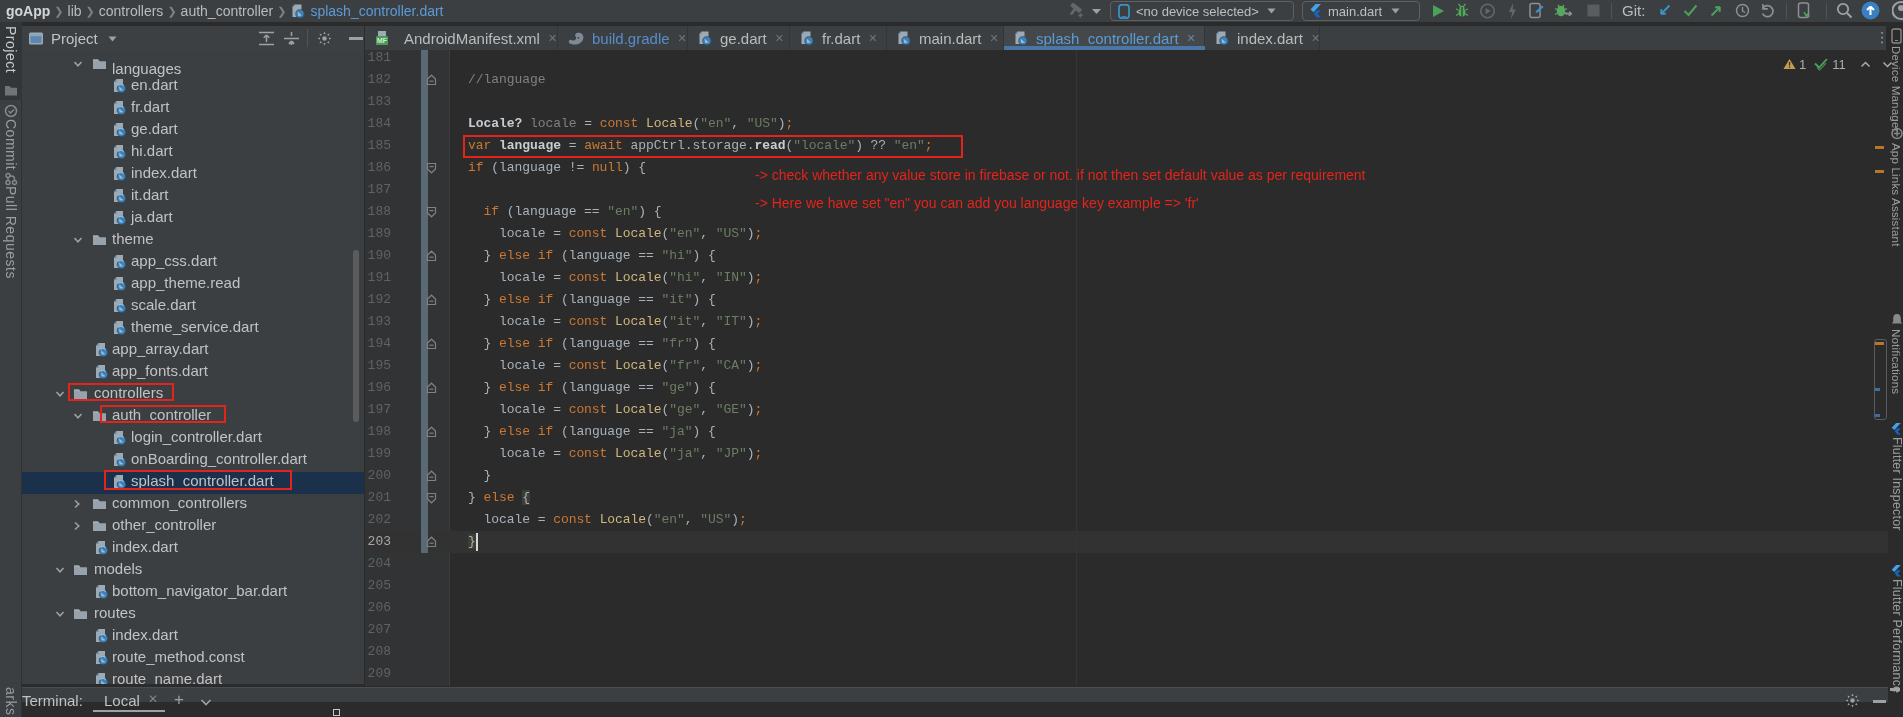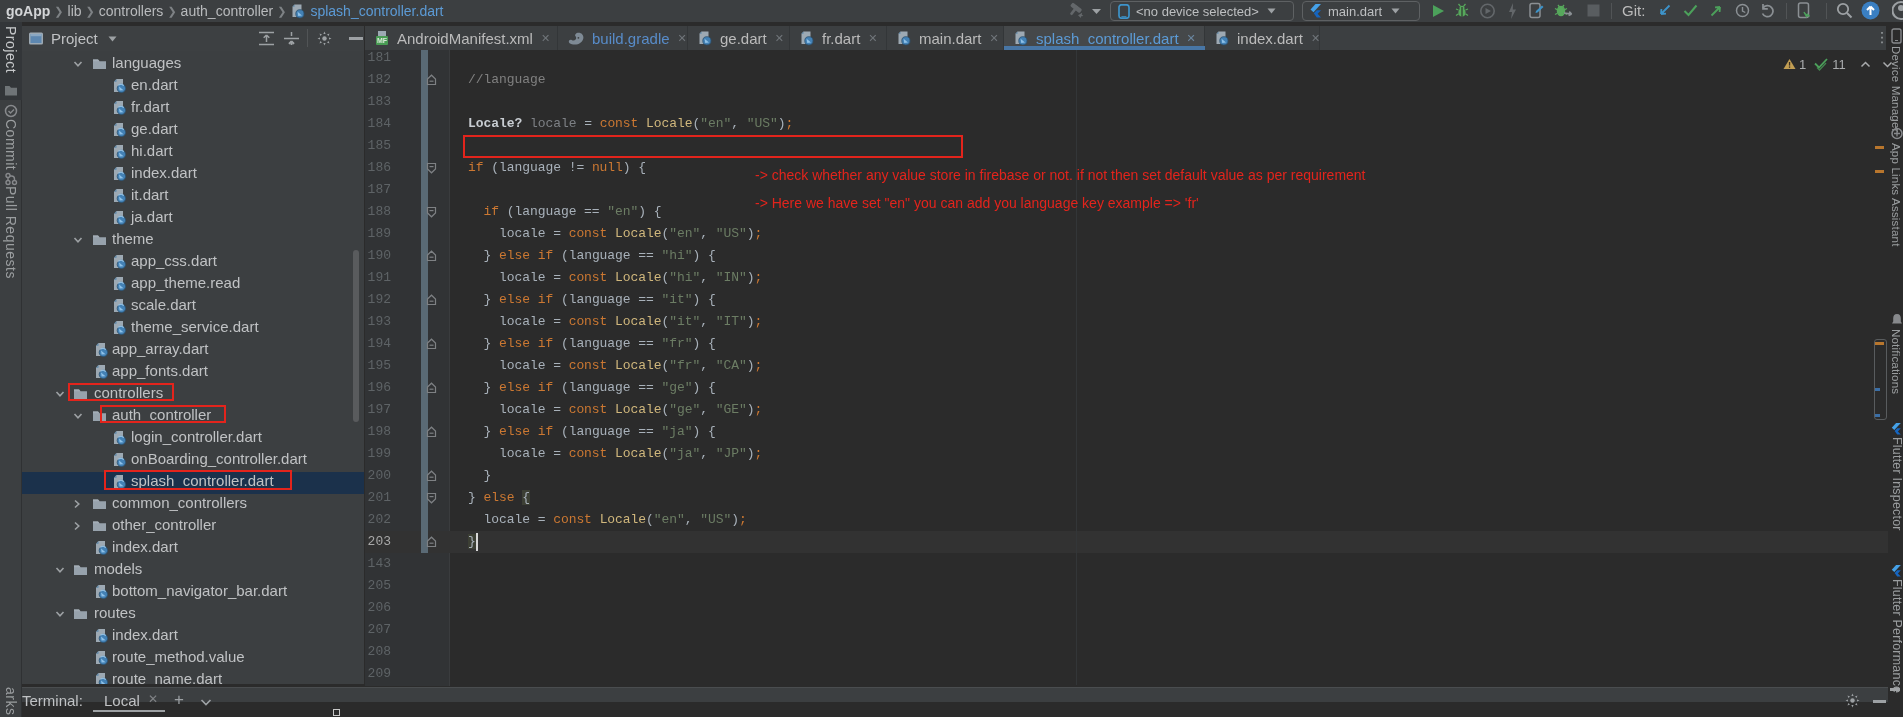--- a/index.html
+++ b/index.html
@@ -212,21 +212,21 @@
 <div style="position:relative;width:342px;height:633px;overflow:hidden">
 <div class="abs" style="left:-22px;top:-51px;width:364px;height:684px">
 <div class="abs" style="left:0;top:472px;width:364px;height:22px;background:#1b314b"></div>
 <svg class="abs" style="left:73px;top:60px" width="10" height="8">
             <polyline points="1.5,2 5,5.8 8.5,2" fill="none" stroke="#9da1a4" stroke-width="1.6"></polyline>
           </svg>
 <svg class="abs" style="left:92px;top:57px" width="15" height="13">
             <path d="M1,2.5 L6,2.5 L7.5,4.2 L14,4.2 L14,12 L1,12 Z" fill="#97a2ac"></path>
             <path d="M1,2.5 L6,2.5 L7.5,4.2 L1,4.2 Z" fill="#a3adb6"></path>
           </svg>
-<div class="abs trlbl" style="left:112px;top:54px">languages</div>
+<div class="abs trlbl" style="left:112px;top:60px">languages</div>
 <svg class="abs" style="left:112px;top:78px" width="15" height="16">
             <path d="M4.5,1 L11,1 L11,14 L2,14 L2,3.8 Z" fill="#9da9b3"></path>
             <path d="M4.5,1 L4.5,3.8 L2,3.8 Z" fill="#5d87a8"></path>
             <circle cx="9.4" cy="10.4" r="4.2" fill="#4381b5" stroke="#2b506e" stroke-width="0.8"></circle>
             <path d="M7,8.5 L11.5,12.2 L7.6,12.6 Z" fill="#8ec1e8"></path>
             <path d="M6.2,7.2 L9.2,6.1 L11.8,7.4" fill="none" stroke="#9fcbec" stroke-width="1.1"></path>
           </svg>
 <div class="abs trlbl" style="left:131px;top:76px">en.dart</div>
 <svg class="abs" style="left:112px;top:100px" width="15" height="16">
             <path d="M4.5,1 L11,1 L11,14 L2,14 L2,3.8 Z" fill="#9da9b3"></path>
@@ -428,21 +428,21 @@
             <path d="M6.2,7.2 L9.2,6.1 L11.8,7.4" fill="none" stroke="#9fcbec" stroke-width="1.1"></path>
           </svg>
 <div class="abs trlbl" style="left:112px;top:626px">index.dart</div>
 <svg class="abs" style="left:94px;top:650px" width="15" height="16">
             <path d="M4.5,1 L11,1 L11,14 L2,14 L2,3.8 Z" fill="#9da9b3"></path>
             <path d="M4.5,1 L4.5,3.8 L2,3.8 Z" fill="#5d87a8"></path>
             <circle cx="9.4" cy="10.4" r="4.2" fill="#4381b5" stroke="#2b506e" stroke-width="0.8"></circle>
             <path d="M7,8.5 L11.5,12.2 L7.6,12.6 Z" fill="#8ec1e8"></path>
             <path d="M6.2,7.2 L9.2,6.1 L11.8,7.4" fill="none" stroke="#9fcbec" stroke-width="1.1"></path>
           </svg>
-<div class="abs trlbl" style="left:112px;top:648px">route_method.value</div>
+<div class="abs trlbl" style="left:112px;top:648px">route_method.const</div>
 <svg class="abs" style="left:94px;top:672px" width="15" height="16">
             <path d="M4.5,1 L11,1 L11,14 L2,14 L2,3.8 Z" fill="#9da9b3"></path>
             <path d="M4.5,1 L4.5,3.8 L2,3.8 Z" fill="#5d87a8"></path>
             <circle cx="9.4" cy="10.4" r="4.2" fill="#4381b5" stroke="#2b506e" stroke-width="0.8"></circle>
             <path d="M7,8.5 L11.5,12.2 L7.6,12.6 Z" fill="#8ec1e8"></path>
             <path d="M6.2,7.2 L9.2,6.1 L11.8,7.4" fill="none" stroke="#9fcbec" stroke-width="1.1"></path>
           </svg>
 <div class="abs trlbl" style="left:112px;top:670px">route_name.dart</div>
 <div class="abs" style="left:68px;top:383px;width:106px;height:18px;border:2px solid #e3241c"></div>
 <div class="abs" style="left:100px;top:405px;width:126px;height:18px;border:2px solid #e3241c"></div>
@@ -451,21 +451,21 @@
       </div>
 <div class="abs" style="left:331px;top:199px;width:6px;height:172px;background:#595b5d;border-radius:3px"></div>
 </div>
 <div id="tabbar">
       <div class="abs tab" style="left:0px;width:193px;">
         <svg width="16" height="16" viewBox="0 0 16 16" style="flex:none">
           <path d="M4,1 L12,1 L12,7 L4,7 Z" fill="#9da9b3"></path>
           <rect x="2" y="6" width="12" height="9" rx="1" fill="#499c54"></rect>
           <text x="8" y="13" font-family="Liberation Sans" font-size="7" font-weight="bold" fill="#d8e8d8" text-anchor="middle">MF</text>
         </svg>
-        <span style="color:#bbbbbb;margin-left:7px;white-space:nowrap">AndroidManifest.xml</span>
+        <span style="color:#bbbbbb;margin-left:14px;white-space:nowrap">AndroidManifest.xml</span>
         <span class="tx" style="color:#70757a">✕</span>
       </div>
 <div class="abs tab" style="left:193px;width:130px;">
         <svg width="18" height="13" viewBox="0 0 18 13" style="flex:none">
           <path d="M11.5,0.8 C14.6,0.8 16.4,3 16.4,5.6 C16.4,8.4 14.2,11.3 10.8,12.2 C7.6,13 4.3,12.4 2.6,11.2 C1.6,10.4 1.6,9.2 2.3,8.3 C2.9,7.6 3.9,7.4 4.7,8 C5.9,8.9 7.6,8.8 8.6,7.6 C9.5,6.5 9.3,5 8.4,3.9 C7.9,3.3 8,2.7 8.5,2.2 C9.3,1.3 10.3,0.8 11.5,0.8 Z" fill="#7e8a95"></path>
           <circle cx="11.4" cy="5.8" r="0.9" fill="#3c3f41"></circle>
         </svg>
         <span style="color:#588cc9;margin-left:7px;white-space:nowrap">build.gradle</span>
         <span class="tx" style="color:#70757a">✕</span>
       </div>
@@ -542,21 +542,21 @@
 <div class="abs ln" style="top:283px">194</div>
 <div class="abs ln" style="top:305px">195</div>
 <div class="abs ln" style="top:327px">196</div>
 <div class="abs ln" style="top:349px">197</div>
 <div class="abs ln" style="top:371px">198</div>
 <div class="abs ln" style="top:393px">199</div>
 <div class="abs ln" style="top:415px">200</div>
 <div class="abs ln" style="top:437px">201</div>
 <div class="abs ln" style="top:459px">202</div>
 <div class="abs ln cur" style="top:481px">203</div>
-<div class="abs ln" style="top:503px">143</div>
+<div class="abs ln" style="top:503px">204</div>
 <div class="abs ln" style="top:525px">205</div>
 <div class="abs ln" style="top:547px">206</div>
 <div class="abs ln" style="top:569px">207</div>
 <div class="abs ln" style="top:591px">208</div>
 <div class="abs ln" style="top:613px">209</div>
   <div class="abs" style="left:56px;top:0px;width:7px;height:503px;background:#5a6a75"></div>
  </div>
  <div class="abs" style="left:0px;top:0px">
         <svg class="abs" style="left:61px;top:24px" width="11" height="12">
           <path d="M1.5,5 L5.5,1.2 L9.5,5 L9.5,10.5 L1.5,10.5 Z" fill="none" stroke="#7e8184" stroke-width="1.2"></path>
@@ -600,20 +600,21 @@
         </svg>
 <svg class="abs" style="left:61px;top:486px" width="11" height="12">
           <path d="M1.5,5 L5.5,1.2 L9.5,5 L9.5,10.5 L1.5,10.5 Z" fill="none" stroke="#7e8184" stroke-width="1.2"></path>
           <path d="M3.5,7.2 L7.5,7.2" stroke="#7e8184" stroke-width="1.2"></path>
         </svg>
       </div>
  <div class="abs cl" style="left:103px;top:-3px"></div>
 <div class="abs cl" style="left:103px;top:19px"><span class="c">//language</span></div>
 <div class="abs cl" style="left:103px;top:41px"></div>
 <div class="abs cl" style="left:103px;top:63px"><span class="d">Locale?</span><span class="p"> </span><span class="g">locale</span><span class="p"> = </span><span class="k">const</span><span class="p"> </span><span class="t">Locale</span><span class="p">(</span><span class="s">"en"</span><span class="p">, </span><span class="s">"US"</span><span class="p">)</span><span class="k">;</span></div>
+<div class="abs cl" style="left:103px;top:85px"><span class="k">var</span><span class="p"> </span><span class="d">language</span><span class="p"> = </span><span class="k">await</span><span class="p"> appCtrl.storage.</span><span class="d">read</span><span class="p">(</span><span class="s">"locale"</span><span class="p">) ?? </span><span class="s">"en"</span><span class="k">;</span></div>
 <div class="abs cl" style="left:103px;top:107px"><span class="k">if</span><span class="p"> (language != </span><span class="k">null</span><span class="p">) {</span></div>
 <div class="abs cl" style="left:103px;top:151px"><span class="p">  </span><span class="k">if</span><span class="p"> (language == </span><span class="s">"en"</span><span class="p">) {</span></div>
 <div class="abs cl" style="left:103px;top:173px"><span class="p">    locale = </span><span class="k">const</span><span class="p"> </span><span class="t">Locale</span><span class="p">(</span><span class="s">"en"</span><span class="p">, </span><span class="s">"US"</span><span class="p">)</span><span class="k">;</span></div>
 <div class="abs cl" style="left:103px;top:195px"><span class="p">  } </span><span class="k">else</span><span class="p"> </span><span class="k">if</span><span class="p"> (language == </span><span class="s">"hi"</span><span class="p">) {</span></div>
 <div class="abs cl" style="left:103px;top:217px"><span class="p">    locale = </span><span class="k">const</span><span class="p"> </span><span class="t">Locale</span><span class="p">(</span><span class="s">"hi"</span><span class="p">, </span><span class="s">"IN"</span><span class="p">)</span><span class="k">;</span></div>
 <div class="abs cl" style="left:103px;top:239px"><span class="p">  } </span><span class="k">else</span><span class="p"> </span><span class="k">if</span><span class="p"> (language == </span><span class="s">"it"</span><span class="p">) {</span></div>
 <div class="abs cl" style="left:103px;top:261px"><span class="p">    locale = </span><span class="k">const</span><span class="p"> </span><span class="t">Locale</span><span class="p">(</span><span class="s">"it"</span><span class="p">, </span><span class="s">"IT"</span><span class="p">)</span><span class="k">;</span></div>
 <div class="abs cl" style="left:103px;top:283px"><span class="p">  } </span><span class="k">else</span><span class="p"> </span><span class="k">if</span><span class="p"> (language == </span><span class="s">"fr"</span><span class="p">) {</span></div>
 <div class="abs cl" style="left:103px;top:305px"><span class="p">    locale = </span><span class="k">const</span><span class="p"> </span><span class="t">Locale</span><span class="p">(</span><span class="s">"fr"</span><span class="p">, </span><span class="s">"CA"</span><span class="p">)</span><span class="k">;</span></div>
 <div class="abs cl" style="left:103px;top:327px"><span class="p">  } </span><span class="k">else</span><span class="p"> </span><span class="k">if</span><span class="p"> (language == </span><span class="s">"ge"</span><span class="p">) {</span></div>

